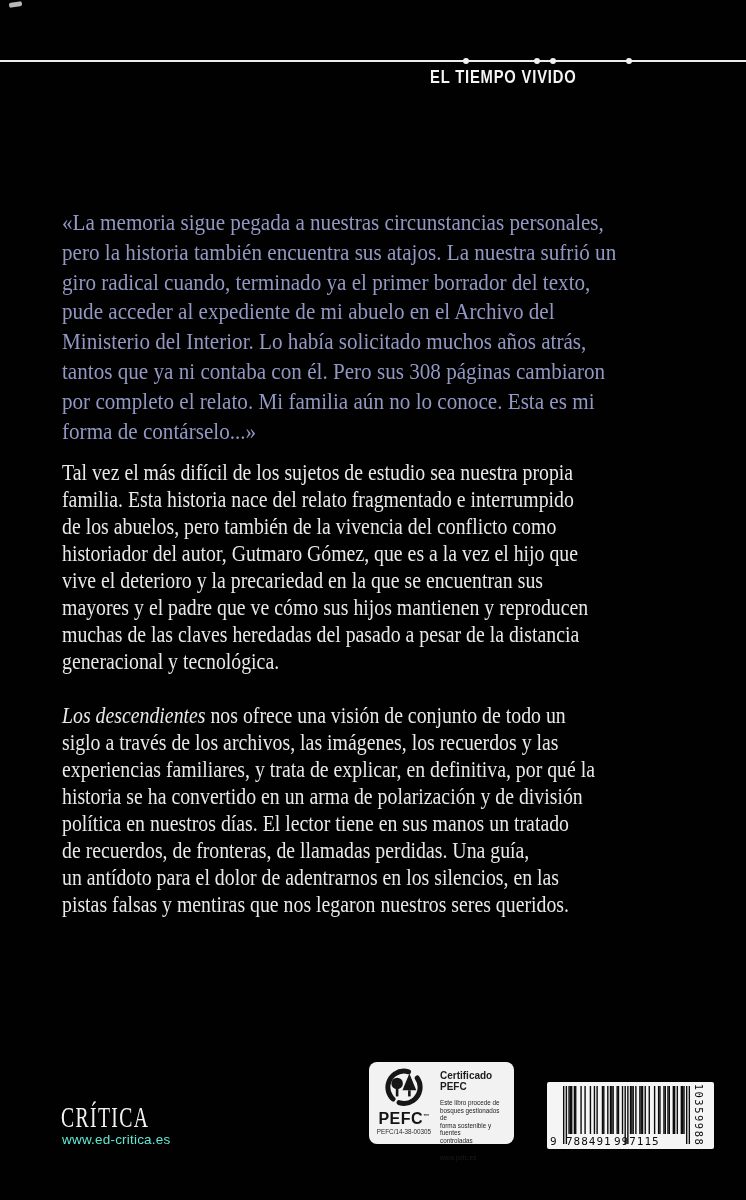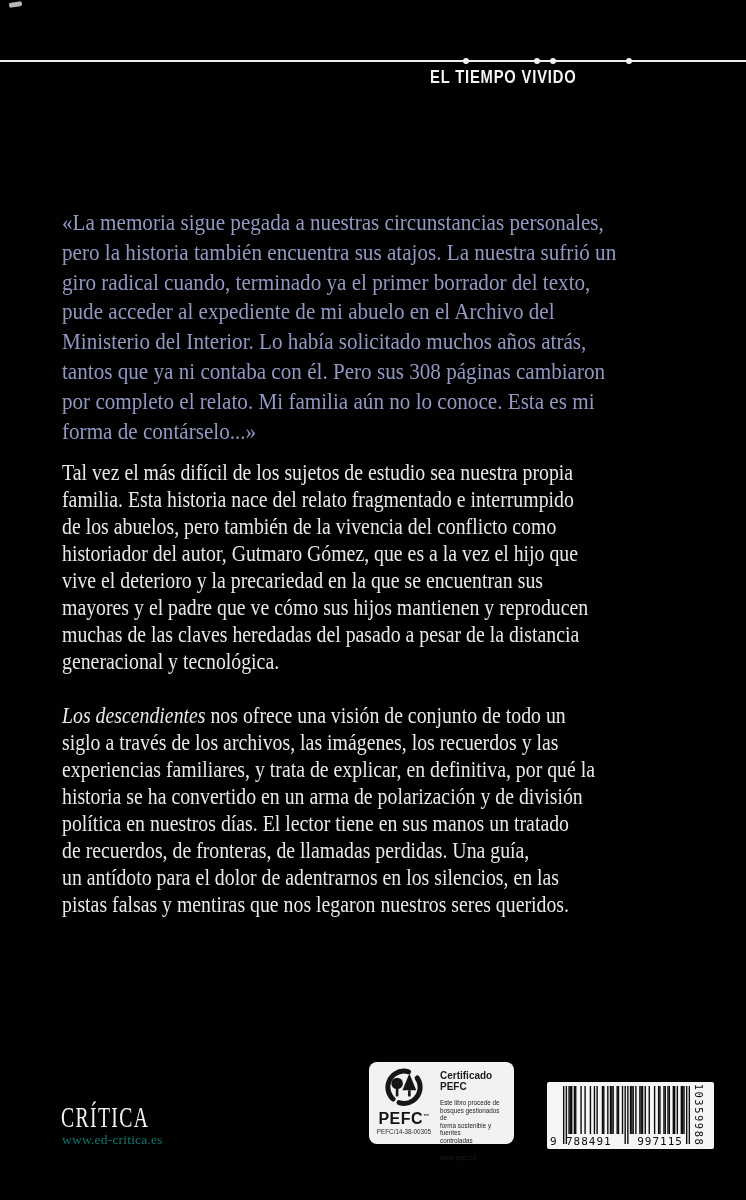--- a/index.html
+++ b/index.html
@@ -26,22 +26,22 @@
   .para1{top:459px;font-size:22.5px;line-height:27px;color:#e9e9e9;}
   .para2{top:702px;font-size:22.5px;line-height:27px;color:#e9e9e9;}
   .para2 i{font-style:italic;}
   .para2 span{white-space:pre-line;}
   
   .publisher-logo{
     position:absolute;left:61px;top:1101px;color:#f2f2f2;font-size:29px;
     letter-spacing:2px;transform:scaleX(.68);transform-origin:0 0;white-space:nowrap;
   }
   .publisher-site{
-    position:absolute;left:62px;top:1132px;color:#0f766e;
-    font-family:Liberation Serif, serif;font-size:13.5px;letter-spacing:.2px;
+    position:absolute;left:62px;top:1132px;color:#5eead4;
+    font-family:Liberation Sans, sans-serif;font-size:13.5px;letter-spacing:.2px;
   }
   
   .pefc-box{
     position:absolute;left:369px;top:1062px;width:145px;height:82px;background:#f2f2f2;
     border-radius:8px;font-family:"Liberation Sans",sans-serif;color:#1c1c1c;
   }
   .pefc-left{position:absolute;left:0;top:0;width:70px;height:82px;text-align:center;}
   .pefc-logo{position:absolute;left:12px;top:5px;}
   .pefc-word{position:absolute;left:0;top:48px;width:70px;font-weight:bold;font-size:16px;
     letter-spacing:.5px;color:#141414;}
@@ -54,21 +54,21 @@
   
   .barcode-box{
     position:absolute;left:547px;top:1082px;width:167px;height:67px;background:#f5f5f5;
     border-radius:2px;color:#0c0c0c;
   }
   .bars{position:absolute;left:16px;top:4px;width:127px;height:58px;}
   .bc-digit{position:absolute;bottom:1px;font-family:"DejaVu Sans Mono",monospace;
     font-size:11px;color:#0c0c0c;}
   .bc-prefix{left:3px;}
   .bc-g1{left:19px;width:54px;text-align:left;letter-spacing:1px;}
-  .bc-g2{left:82px;width:54px;text-align:right;letter-spacing:1px;}
+  .bc-g2{left:67px;width:54px;text-align:left;letter-spacing:1px;}
   .bc-side{
     position:absolute;left:152px;top:33px;transform:translate(-50%,-50%) rotate(90deg);
     font-family:"DejaVu Sans Mono",monospace;font-size:10.5px;letter-spacing:1.5px;
     white-space:nowrap;color:#0c0c0c;
   }
 </style>
 </head>
 <body>
 
 <div class="page">

